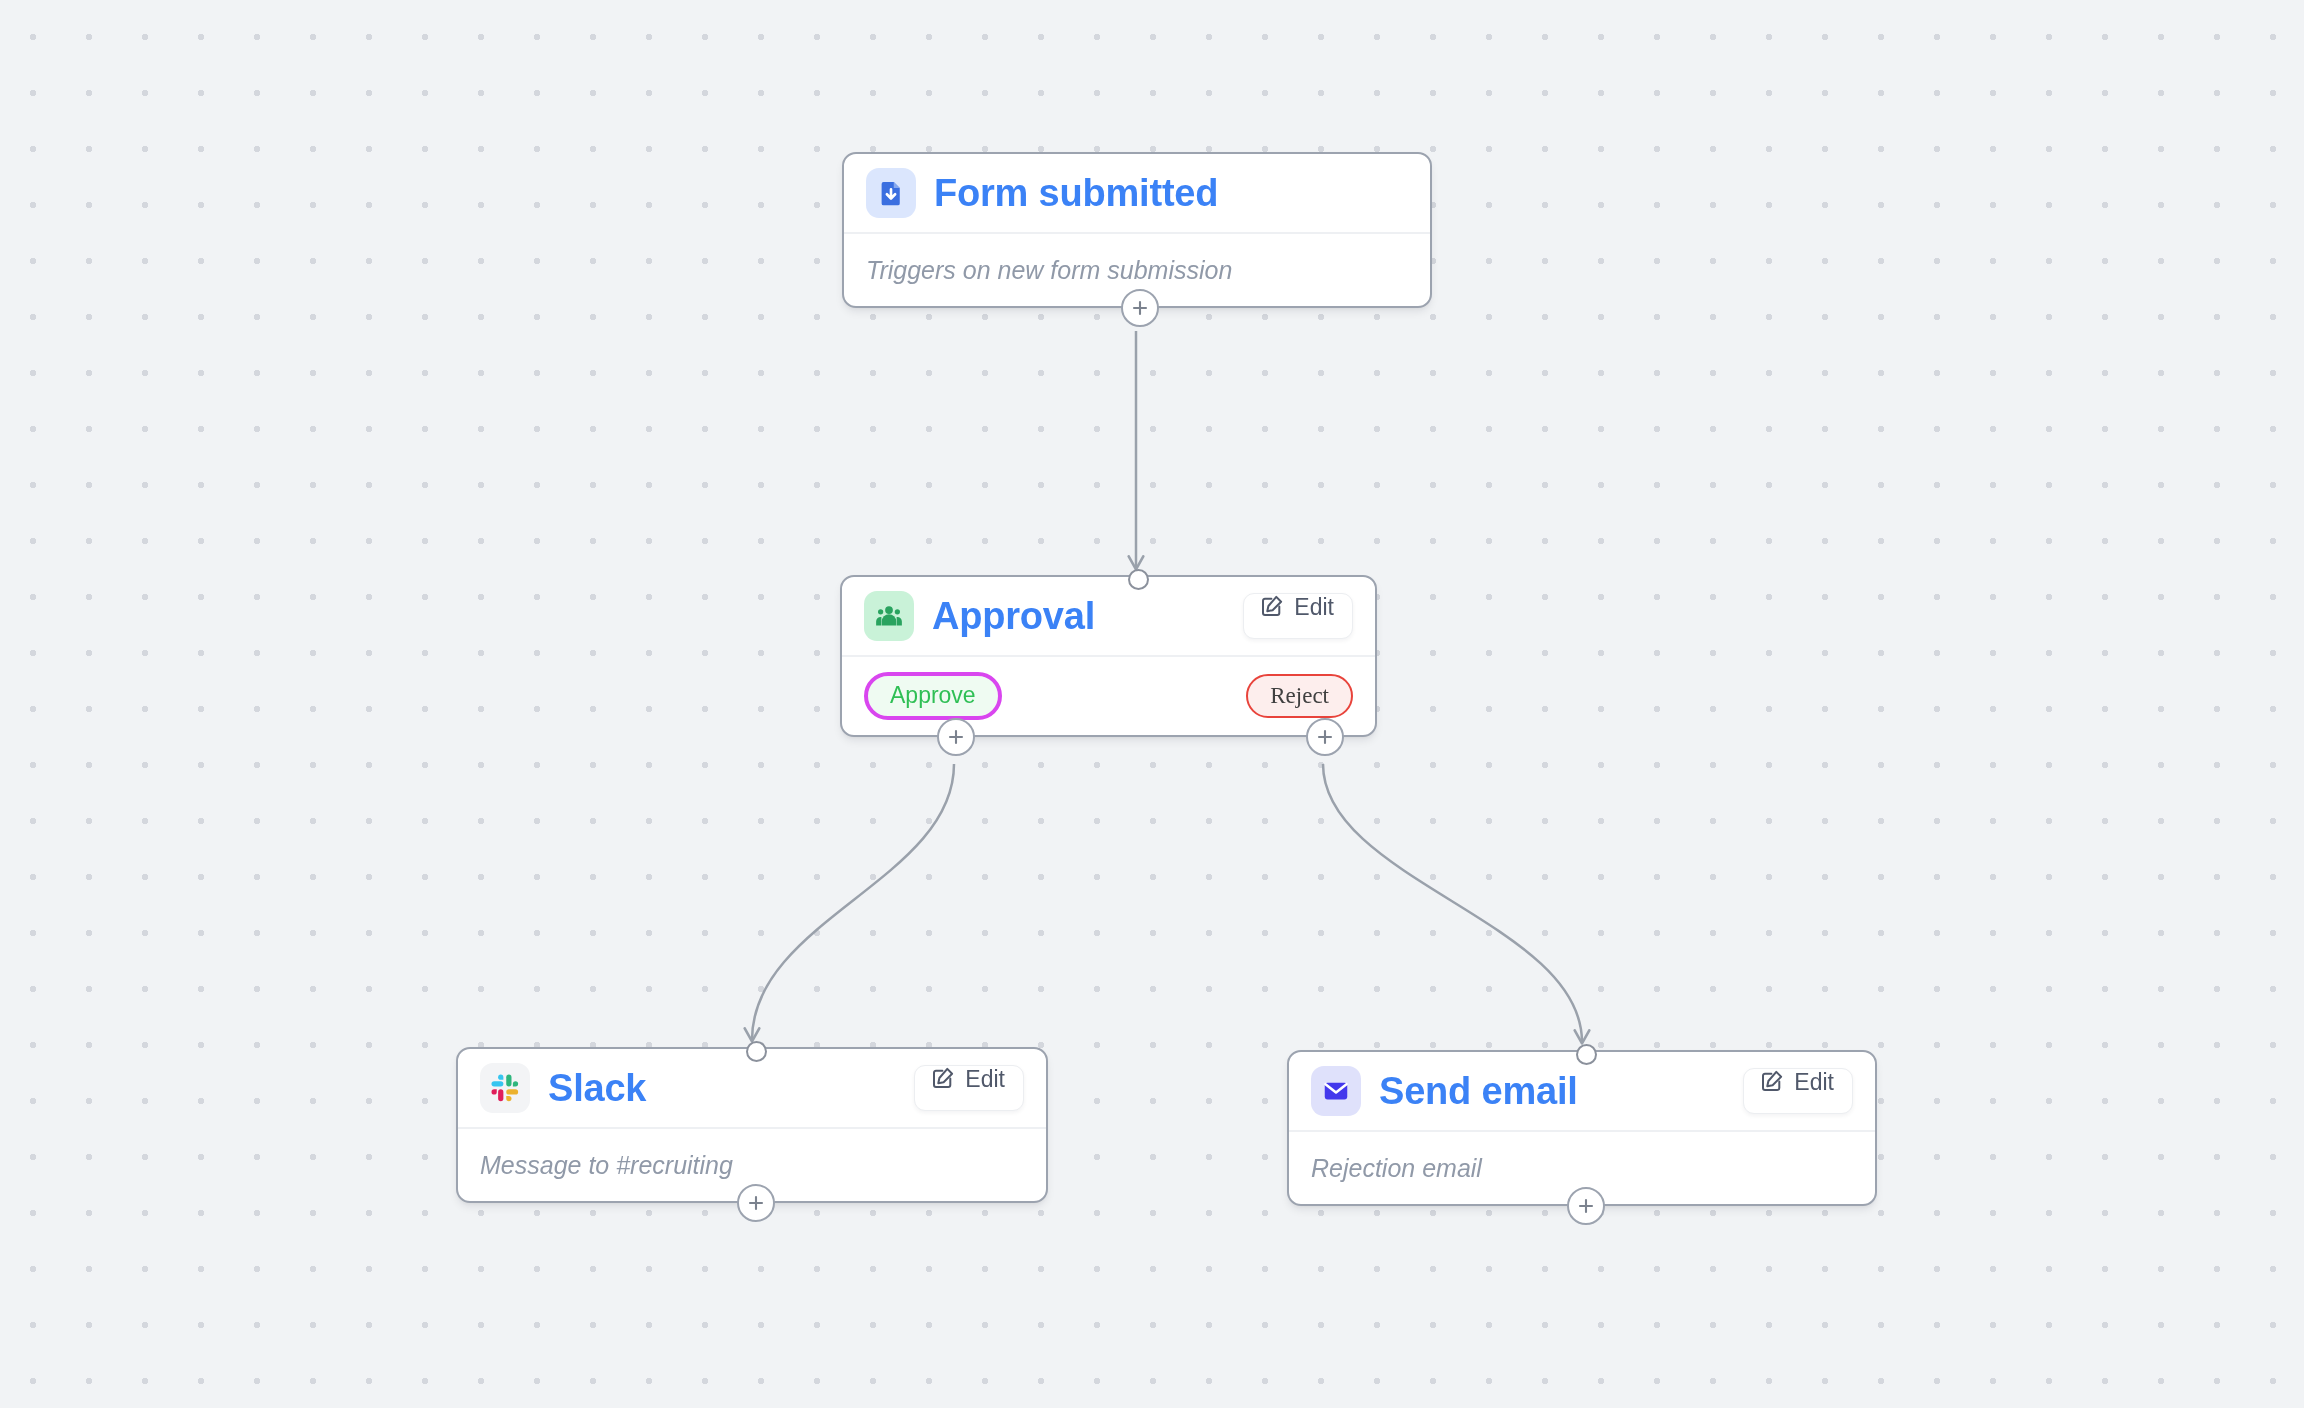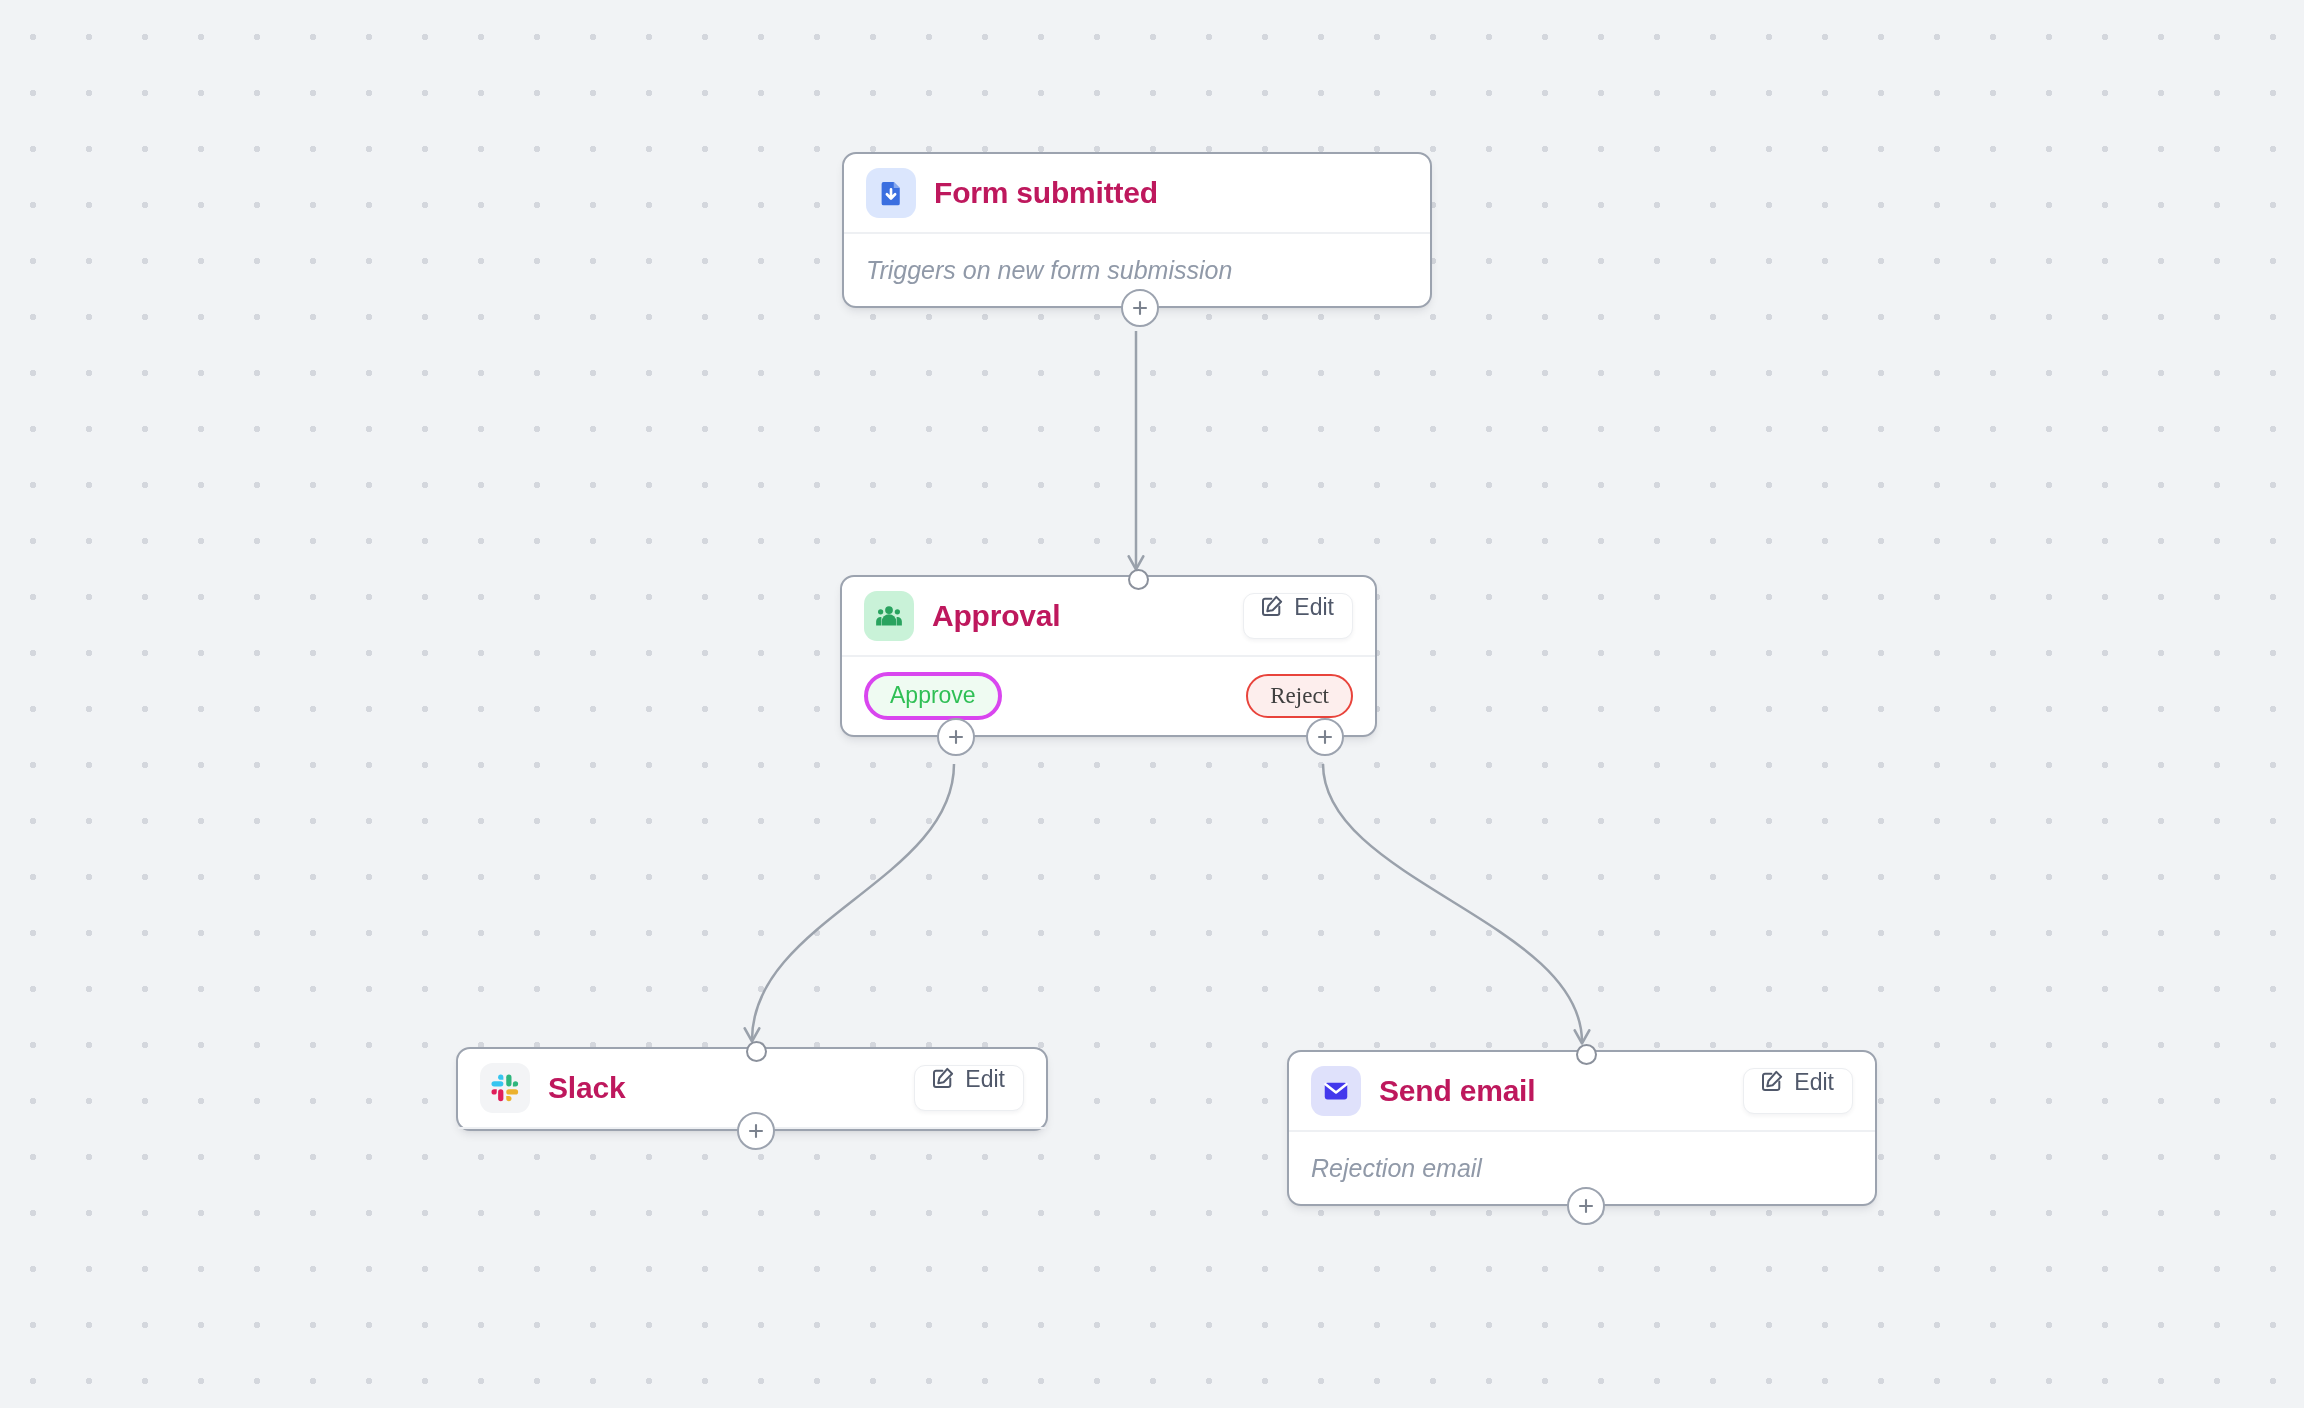--- a/index.html
+++ b/index.html
@@ -64,23 +64,23 @@
     display: flex;
     align-items: center;
     justify-content: center;
   }
   .node-icon.blue   { background: #dbe6fd; }
   .node-icon.green  { background: #c9f2d8; }
   .node-icon.slack  { background: #f3f4f6; }
   .node-icon.indigo { background: #dfe1fb; }
 
   .node-title {
-    font-size: 30px;
+    font-size: 38px;
     font-weight: bold;
-    color: #be185d;
+    color: #3b82f6;
     letter-spacing: -0.2px;
     white-space: nowrap;
   }
 
   .spacer { flex: 1 1 auto; }
 
   .edit-button {
     flex: 0 0 auto;
     display: flex;
     gap: 10px;
@@ -279,20 +279,23 @@
       <span class="spacer"></span>
       <button class="edit-button">
         <svg width="24" height="24" viewBox="0 0 24 24">
           <path d="M19.3 12.6 V19 a2 2 0 0 1 -2 2 H5 a2 2 0 0 1 -2 -2 V6.7 a2 2 0 0 1 2 -2 h6.4" fill="none" stroke="#50586a" stroke-width="2" stroke-linecap="round" stroke-linejoin="round"></path>
           <path d="M16.3 2.9 L21.1 7.7 L12.6 16.2 L7.3 17.3 L8.4 12 Z" fill="none" stroke="#50586a" stroke-width="2" stroke-linecap="round" stroke-linejoin="round"></path>
         </svg>
         <span>Edit</span>
       </button>
     </div>
     <div class="node-divider"></div>
+    <div class="node-body">
+      <span class="node-subtitle">Message to #recruiting</span>
+    </div>
     <div class="handle-plus" style="left:296px; top:100%;">
       <svg width="18" height="18" viewBox="0 0 18 18">
         <path d="M9 3 V15 M3 9 H15" stroke="#7b828e" stroke-width="2.1" stroke-linecap="round"></path>
       </svg>
     </div>
   </div>
 
   <div class="node" style="left:1287px; top:1050px; width:590px;">
     <div class="handle-target" style="left:295px; top:0px;"></div>
     <div class="node-header">

